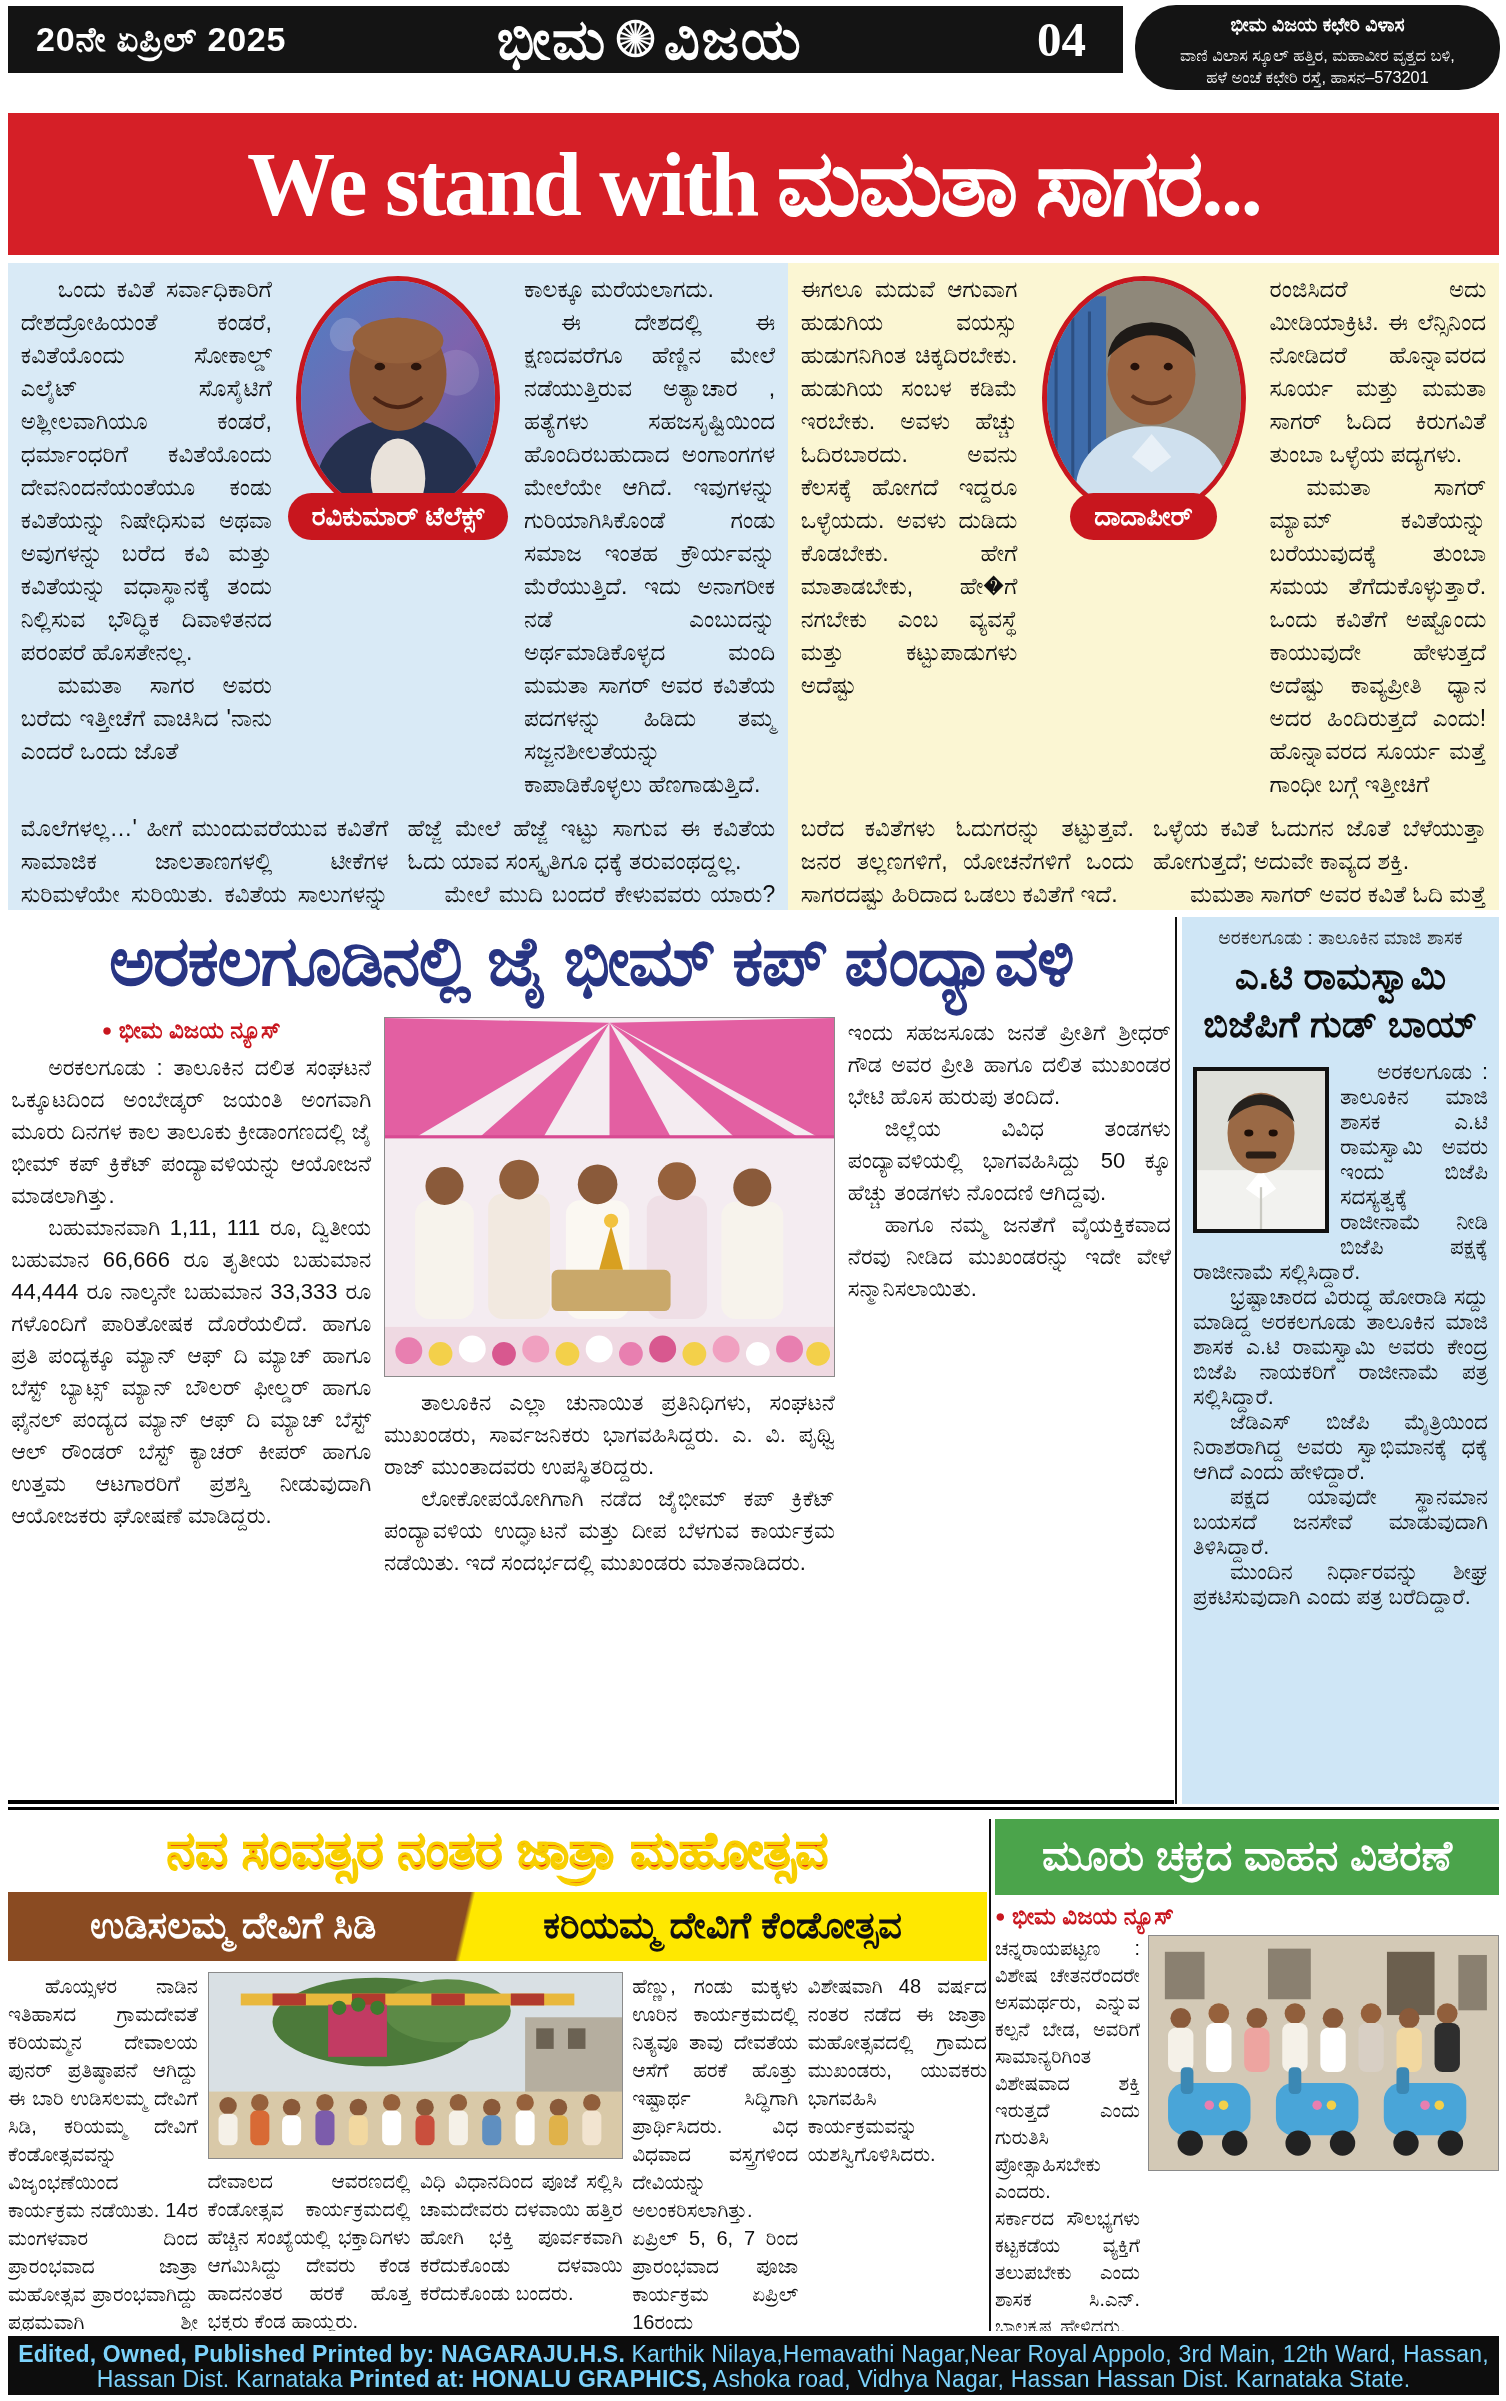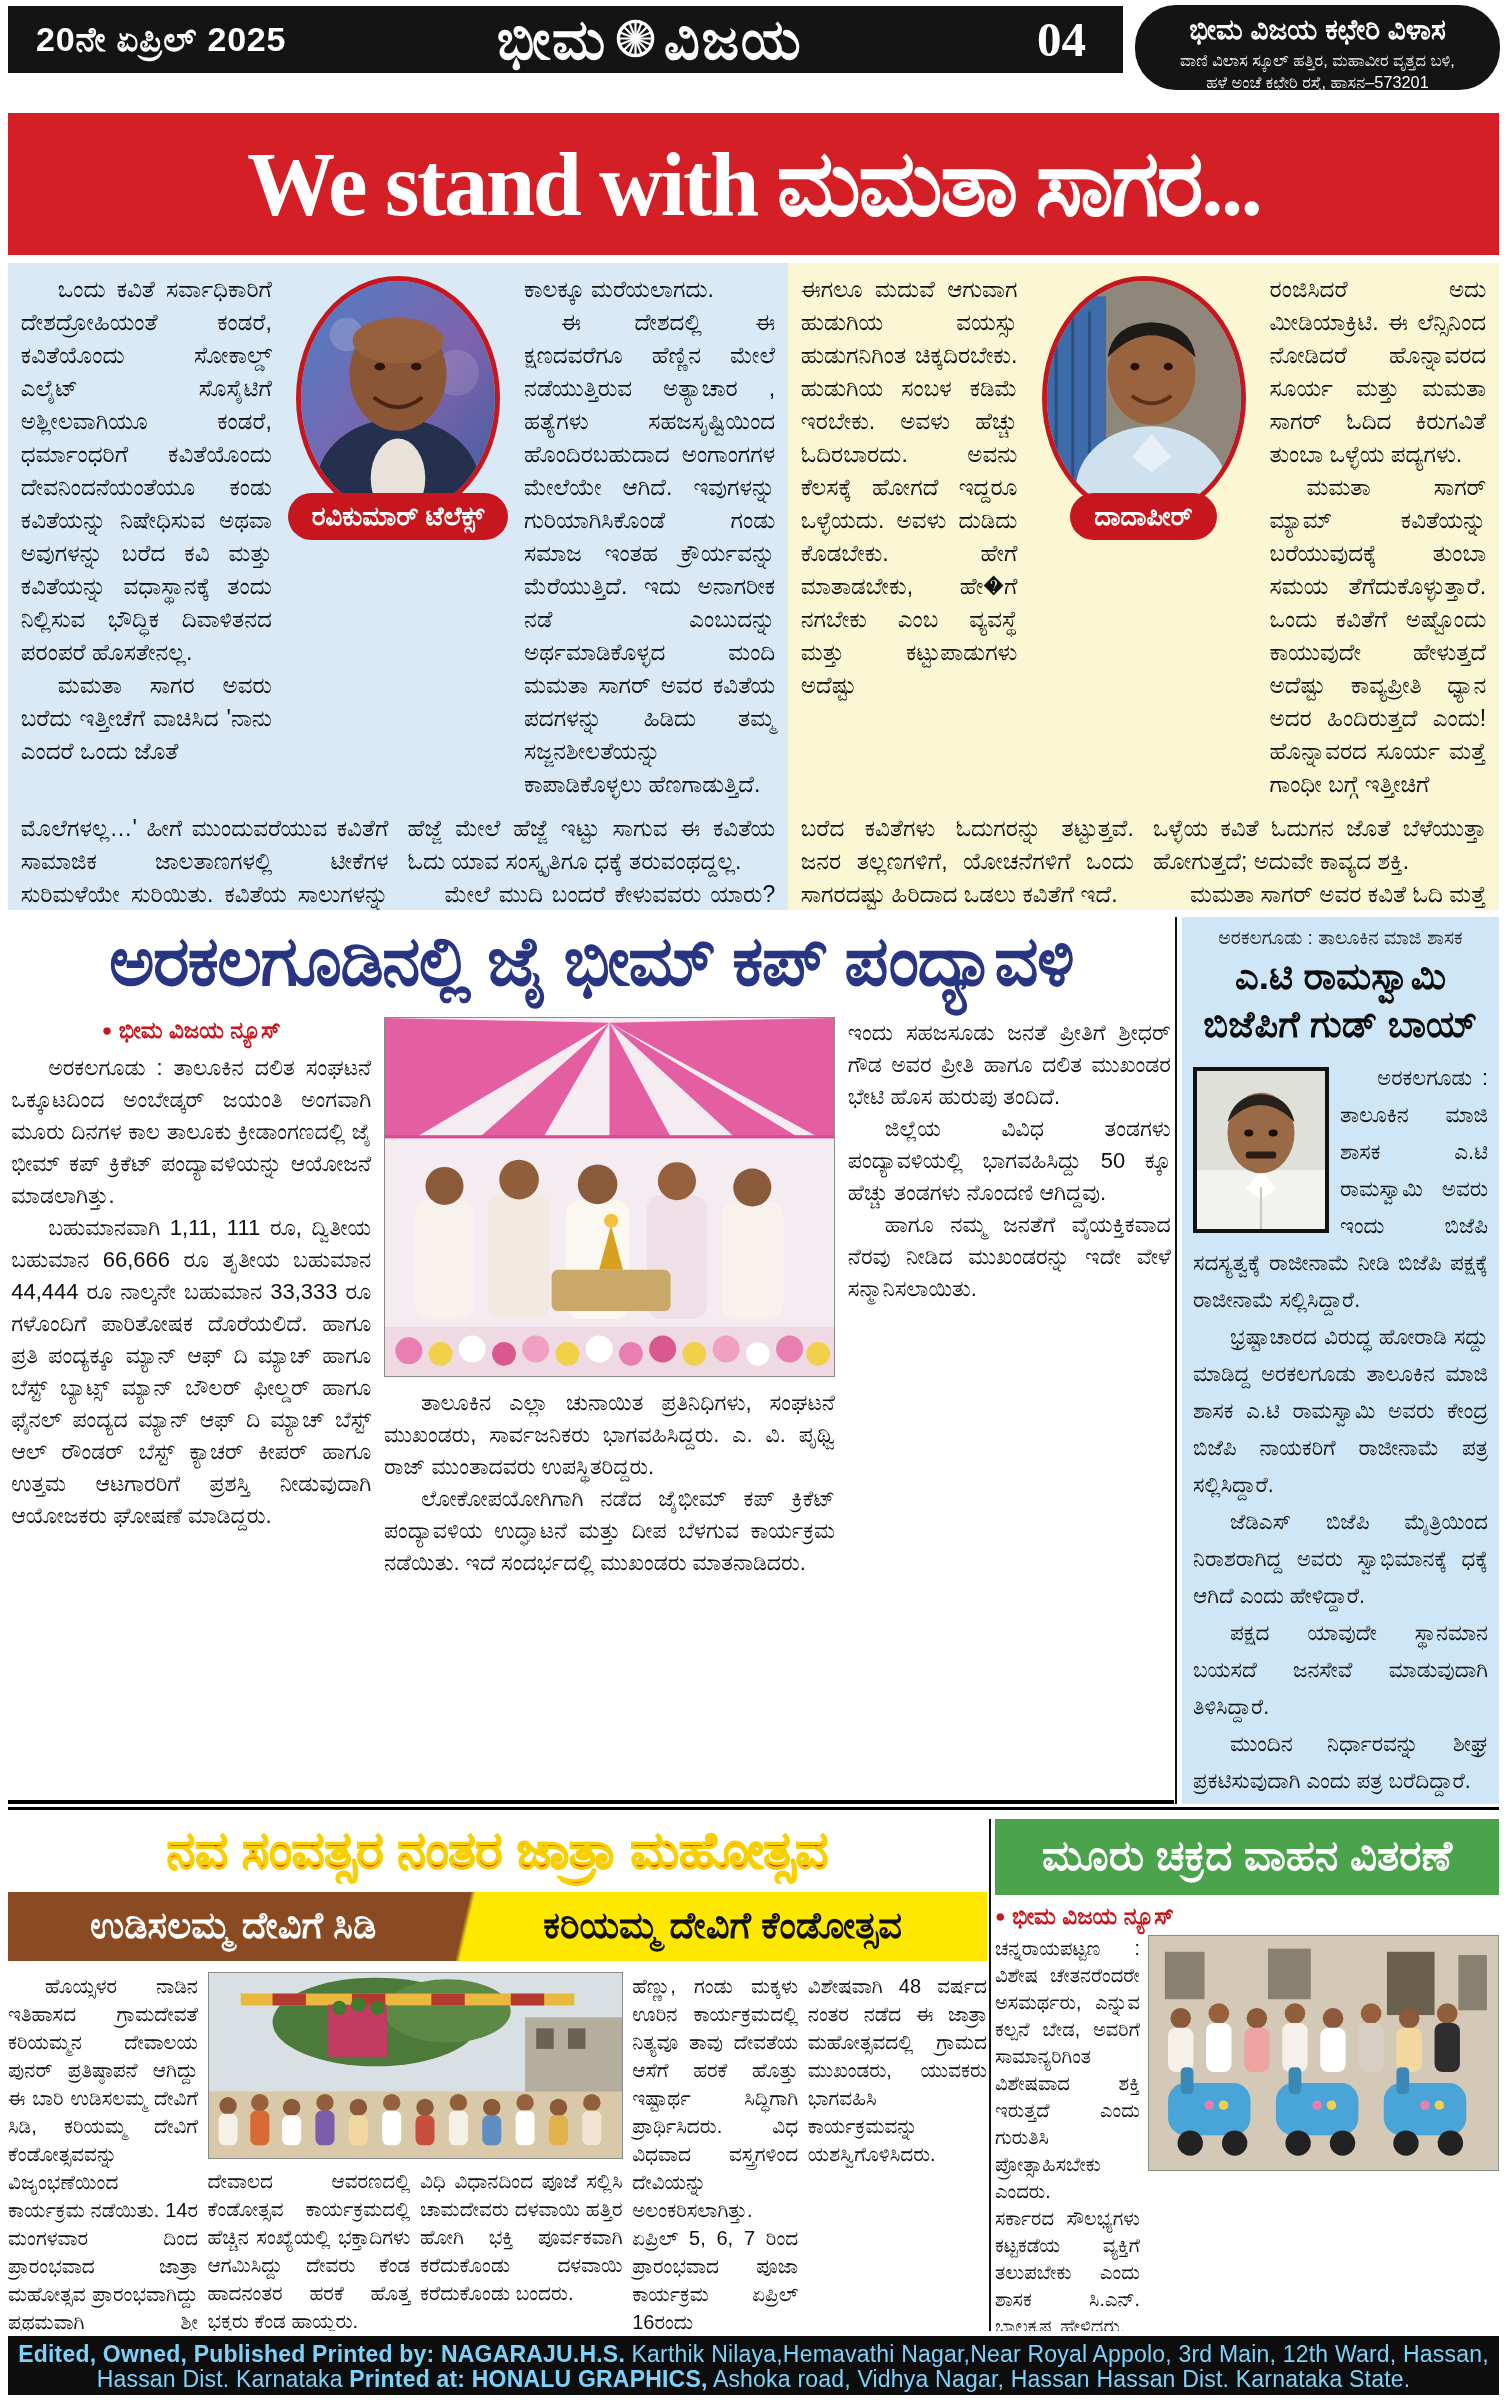--- a/index.html
+++ b/index.html
@@ -6,21 +6,21 @@
   html,body{background:#fff}
   body{width:1507px;height:2401px;position:relative;font-family:"Liberation Sans",sans-serif;color:#141414;overflow:hidden}
   .abs{position:absolute}
 
   
   .masthead{left:8px;top:6.4px;width:1115px;height:67px;background:#141414;display:flex;align-items:center;color:#fff}
   .m-date{width:343px;padding-left:28px;font-size:34px;font-weight:bold;letter-spacing:0.8px}
   .m-logo{flex:1;display:flex;align-items:center;justify-content:center;gap:8px;font-size:56px;font-weight:bold;letter-spacing:1.6px}
   .m-page{width:175px;text-align:right;padding-right:37px;font-family:"Liberation Serif",serif;font-size:49px;font-weight:bold}
   .office{left:1135px;top:4.8px;width:365px;height:85px;background:#141414;border-radius:41px;color:#fff;text-align:center;padding-top:9.6px}
-  .office .t{font-size:28px;font-weight:bold;margin-bottom:3px}
+  .office .t{font-size:19px;font-weight:bold;margin-bottom:9px}
   .office .l{font-size:16.3px;line-height:21.5px}
 
   
   .banner{left:8px;top:113px;width:1491px;height:142px;background:#d51f27;display:flex;align-items:center;justify-content:center}
   .banner h1{color:#fff;font-family:"Liberation Serif",serif;font-size:92px;font-weight:bold;letter-spacing:-2.4px;transform:scaleX(.96)}
 
   
   .pblue{left:8px;top:263px;width:780px;height:647px;background:#d9eaf6;overflow:hidden;padding:6.4px 3.2px}
   .pyellow{left:788px;top:263px;width:711px;height:647px;background:#fbf6d3;overflow:hidden;padding:6.4px 3.2px}
   .toprow{display:flex}
@@ -46,21 +46,21 @@
   .photo-frame{border:0.8px solid #8a8a8a;overflow:hidden;background:#e8e2da}
   .jb .body-p{font-size:22px;line-height:32px}
 
   
   .vline1{left:1175px;top:917px;width:2.4px;height:887px;background:#111}
   .at{left:1182px;top:917px;width:317px;height:887px;background:#cfe6f6;overflow:hidden;padding:9.6px 11px}
   .at-kick{font-size:19px;text-align:center;color:#222;margin-bottom:4.8px}
   .at-h{font-size:37px;font-weight:bold;text-align:center;line-height:48px;color:#0c0c0c}
   .at-body{margin-top:11px}
   .at-photo{float:left;width:136px;height:166px;border:4px solid #111;margin:6.4px 11px 4.8px 0;background:#cfcfc8}
-  .at .body-p{font-size:21.5px;line-height:37px}
+  .at .body-p{font-size:21.5px;line-height:25px}
 
   
   .hline1{left:8px;top:1807px;width:1491px;height:3.2px;background:#000}
 
   
   .jatra{left:8px;top:1819px;width:979px;height:512px;overflow:hidden}
   .jat-h{font-size:51px;font-weight:bold;text-align:center;color:#e31e1f;-webkit-text-stroke:1.6px #f8cf00;letter-spacing:0;padding-top:1.6px}
   .jat-bar{margin-top:11px;height:69px;display:flex;position:relative;background:linear-gradient(103deg,#8a4b22 0 46.5%,#ffe800 47% 100%)}
   .jat-bar .bl{width:46%;color:#fff;font-size:37px;font-weight:bold;display:flex;align-items:center;justify-content:center}
   .jat-bar .br{flex:1;color:#111;font-size:37px;font-weight:bold;display:flex;align-items:center;justify-content:center}

